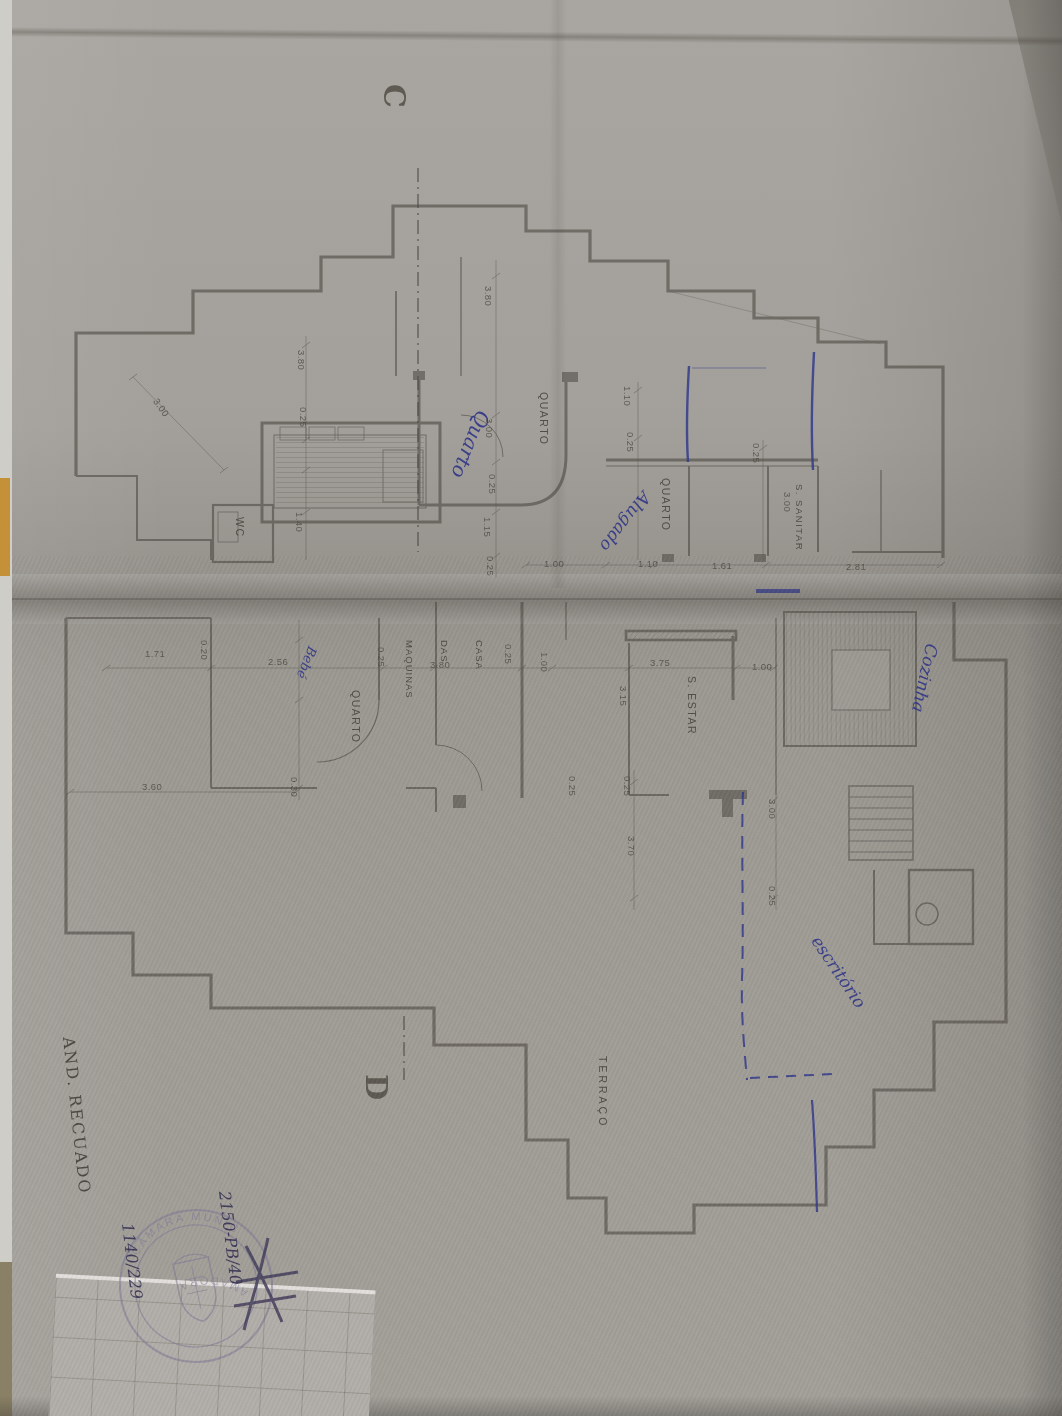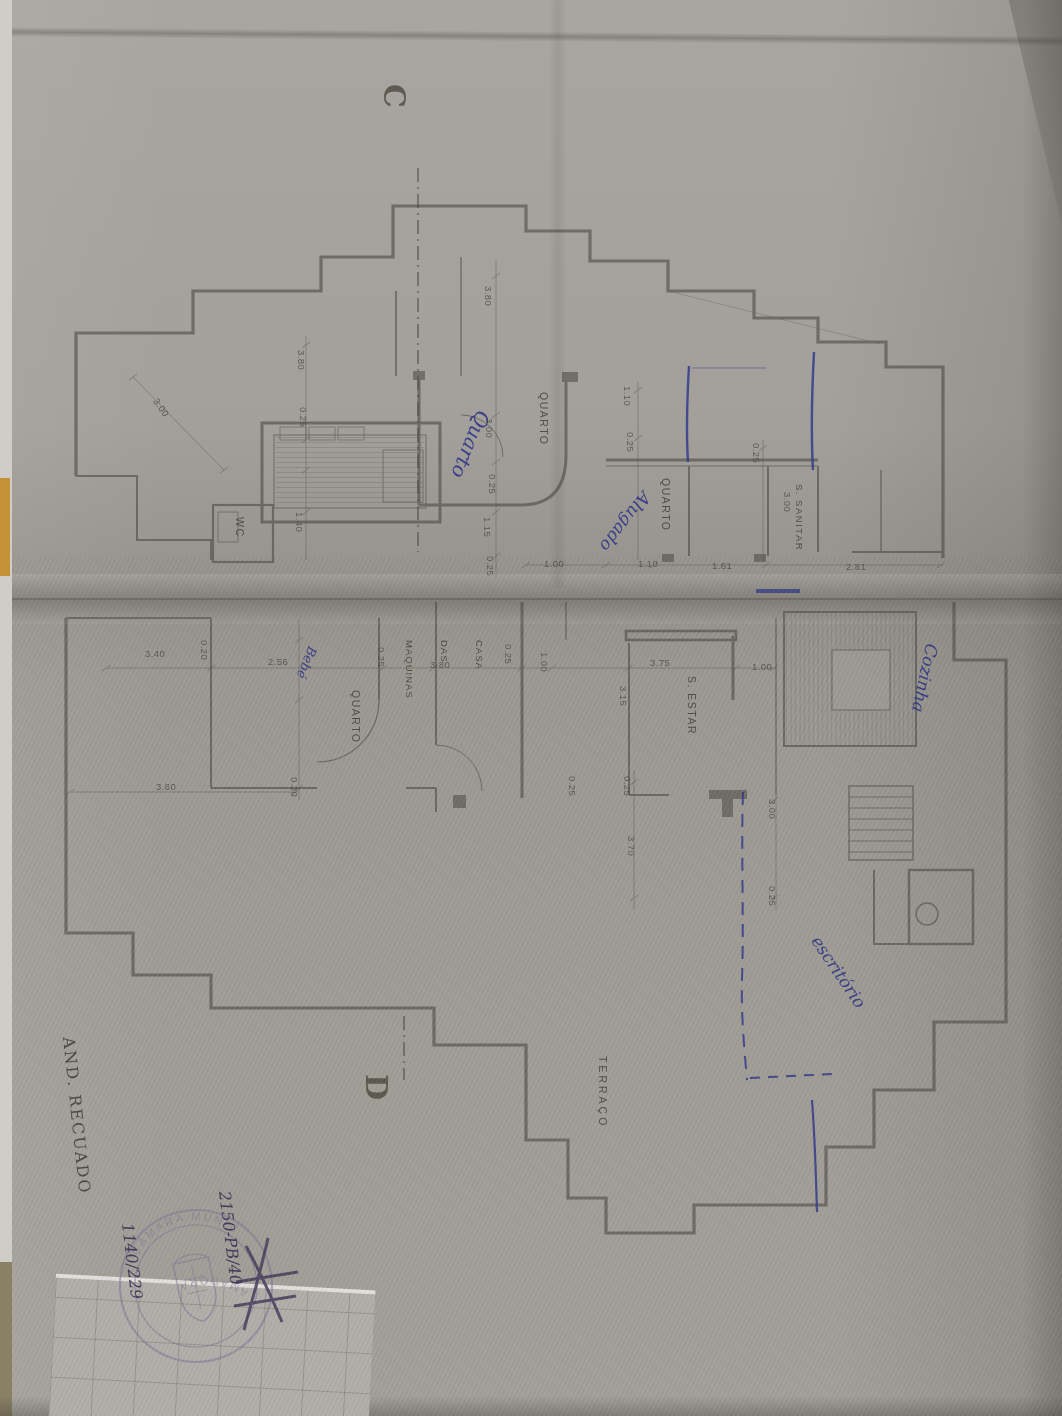--- a/index.html
+++ b/index.html
@@ -210,36 +210,36 @@
     <span class="t dim rot90" style="left:481px;top:517px">1.15</span>
     <span class="t dim rot90" style="left:484px;top:556px">0.25</span>
     <span class="t dim" style="left:532px;top:558px">1.00</span>
     <span class="t dim" style="left:626px;top:558px">1.10</span>
     <span class="t dim" style="left:700px;top:560px">1.61</span>
     <span class="t dim" style="left:834px;top:561px">2.81</span>
     <span class="t dim rot90" style="left:621px;top:386px">1.10</span>
     <span class="t dim rot90" style="left:624px;top:432px">0.25</span>
     <span class="t dim rot90" style="left:750px;top:443px">0.25</span>
     <span class="t dim rot90" style="left:781px;top:492px">3.00</span>
-    <span class="t dim" style="left:133px;top:648px">3.40</span>
+    <span class="t dim" style="left:133px;top:648px">1.71</span>
     <span class="t dim rot90" style="left:198px;top:640px">0.20</span>
     <span class="t dim" style="left:256px;top:656px">2.56</span>
     <span class="t dim rot90" style="left:375px;top:647px">0.25</span>
     <span class="t dim" style="left:418px;top:659px">3.80</span>
     <span class="t dim rot90" style="left:502px;top:644px">0.25</span>
     <span class="t dim rot90" style="left:538px;top:652px">1.00</span>
     <span class="t dim" style="left:638px;top:657px">3.75</span>
     <span class="t dim rot90" style="left:617px;top:686px">3.15</span>
     <span class="t dim" style="left:740px;top:661px">1.00</span>
     <span class="t dim rot90" style="left:566px;top:776px">0.25</span>
     <span class="t dim rot90" style="left:621px;top:776px">0.25</span>
     <span class="t dim rot90" style="left:625px;top:836px">3.70</span>
     <span class="t dim rot90" style="left:766px;top:799px">3.00</span>
     <span class="t dim rot90" style="left:766px;top:886px">0.25</span>
-    <span class="t dim" style="left:144px;top:781px">3.60</span>
+    <span class="t dim" style="left:130px;top:781px">3.60</span>
     <span class="t dim rot90" style="left:288px;top:777px">0.30</span>
 
     <span class="t ink" style="left:483px;top:416px;font-size:20px;transform:rotate(112deg)">Quarto</span>
     <span class="t ink" style="left:643px;top:500px;font-size:17px;transform:rotate(128deg)">Alugado</span>
     <span class="t ink" style="left:930px;top:646px;font-size:17px;transform:rotate(102deg)">Cozinha</span>
     <span class="t ink" style="left:308px;top:650px;font-size:13px;transform:rotate(112deg)">Bebé</span>
     <span class="t ink" style="left:812px;top:932px;font-size:17px;transform:rotate(56deg)">escritório</span>
     <span class="t pencil" style="left:66px;top:1036px;font-size:16px;transform:rotate(84deg)">AND. RECUADO</span>
     <span class="t refnum" style="left:222px;top:1190px;font-size:16px;transform:rotate(83deg)">2150-PB/40</span>
     <span class="t refnum" style="left:125px;top:1222px;font-size:16px;transform:rotate(83deg)">1140/229</span>

